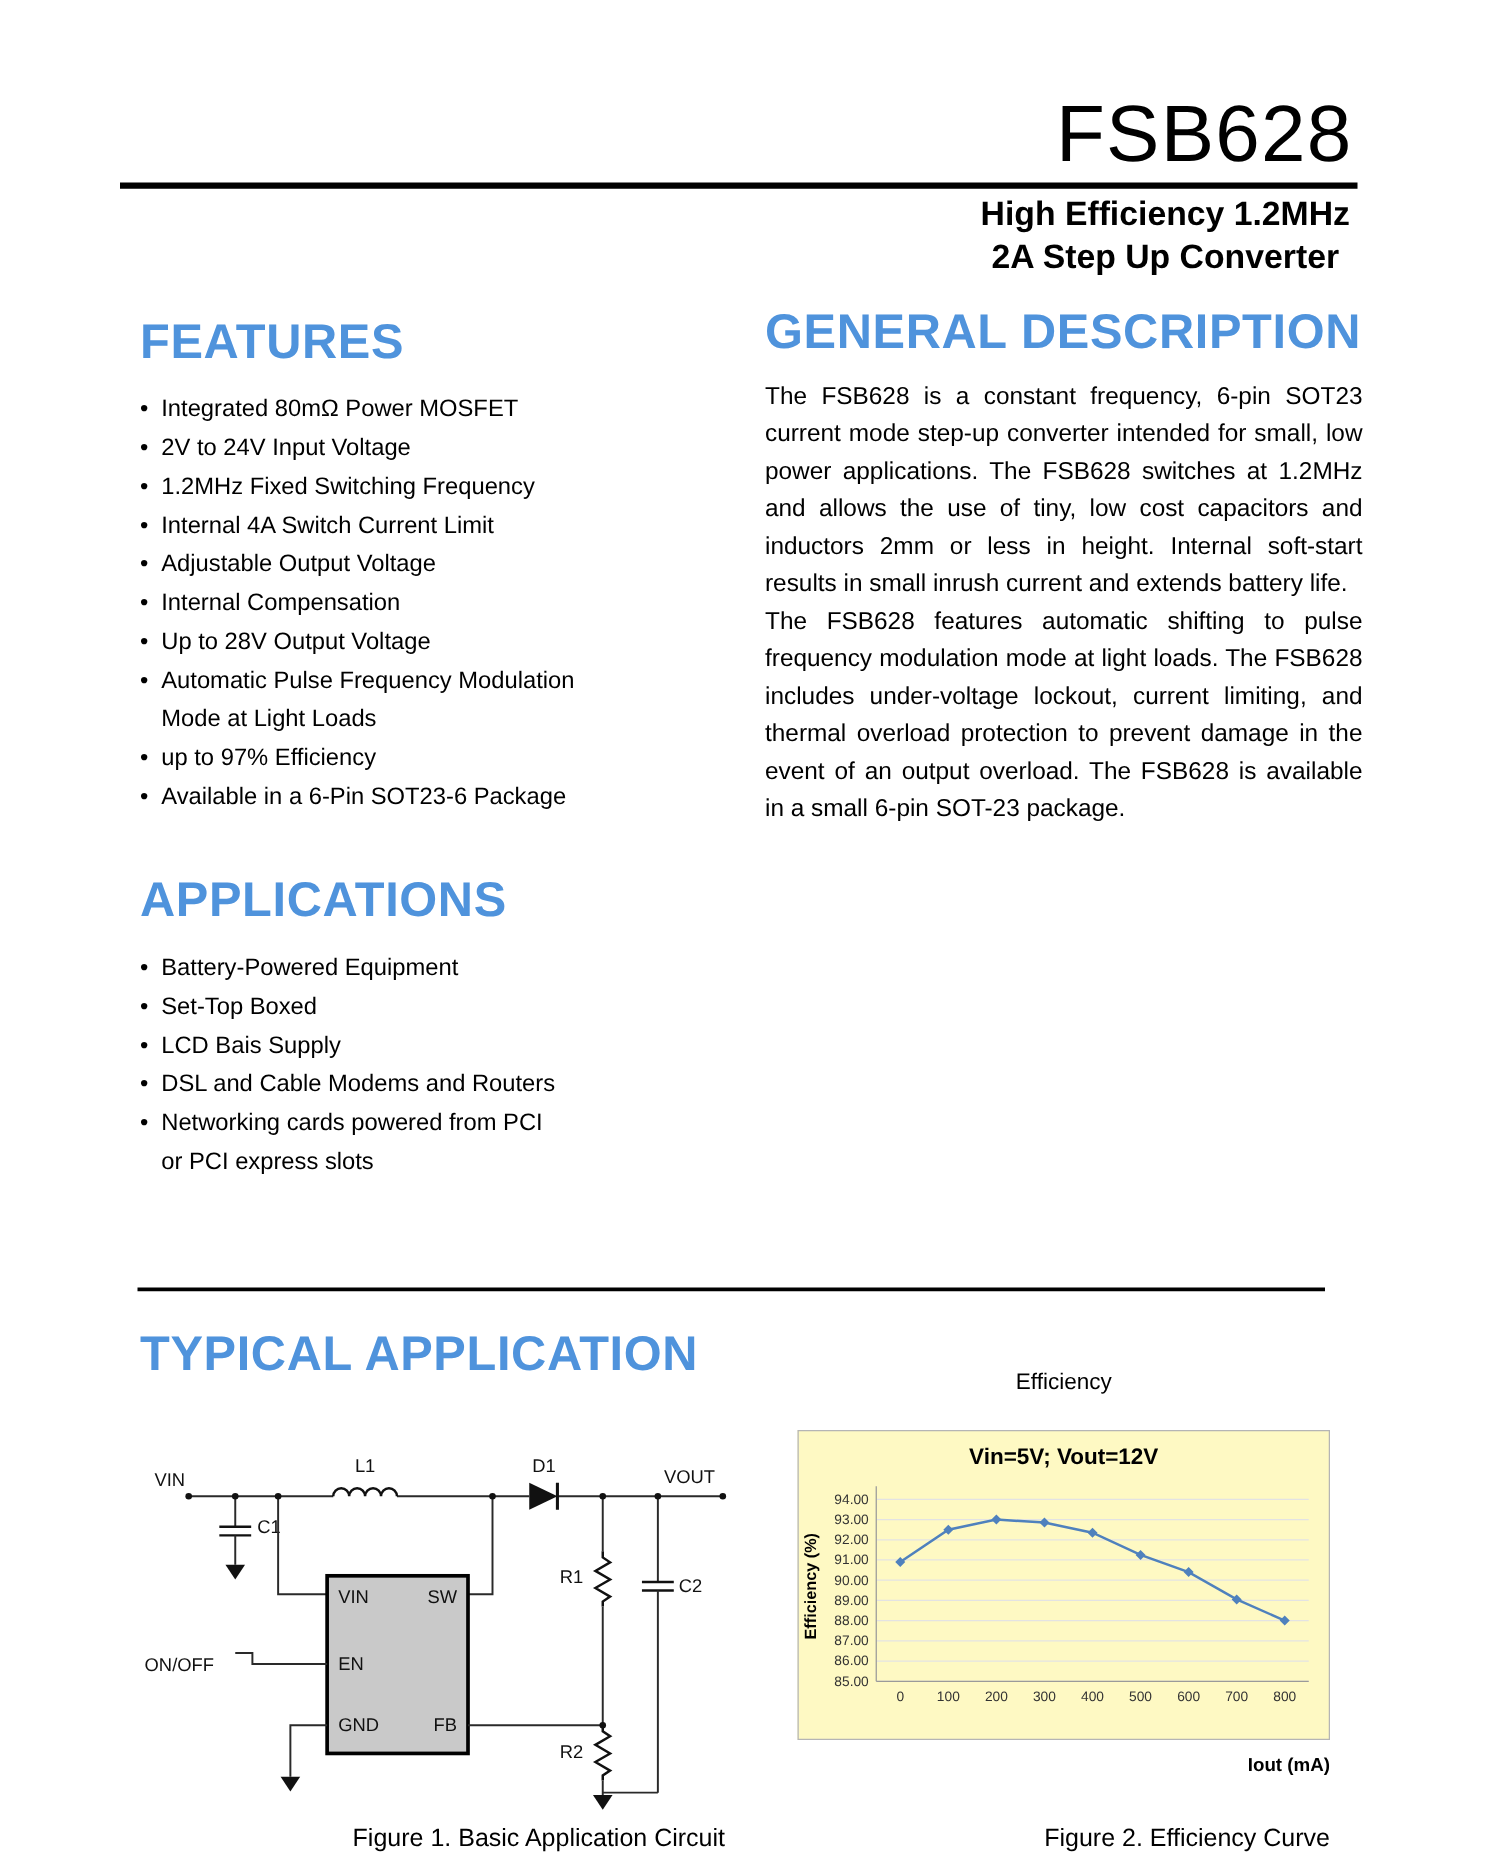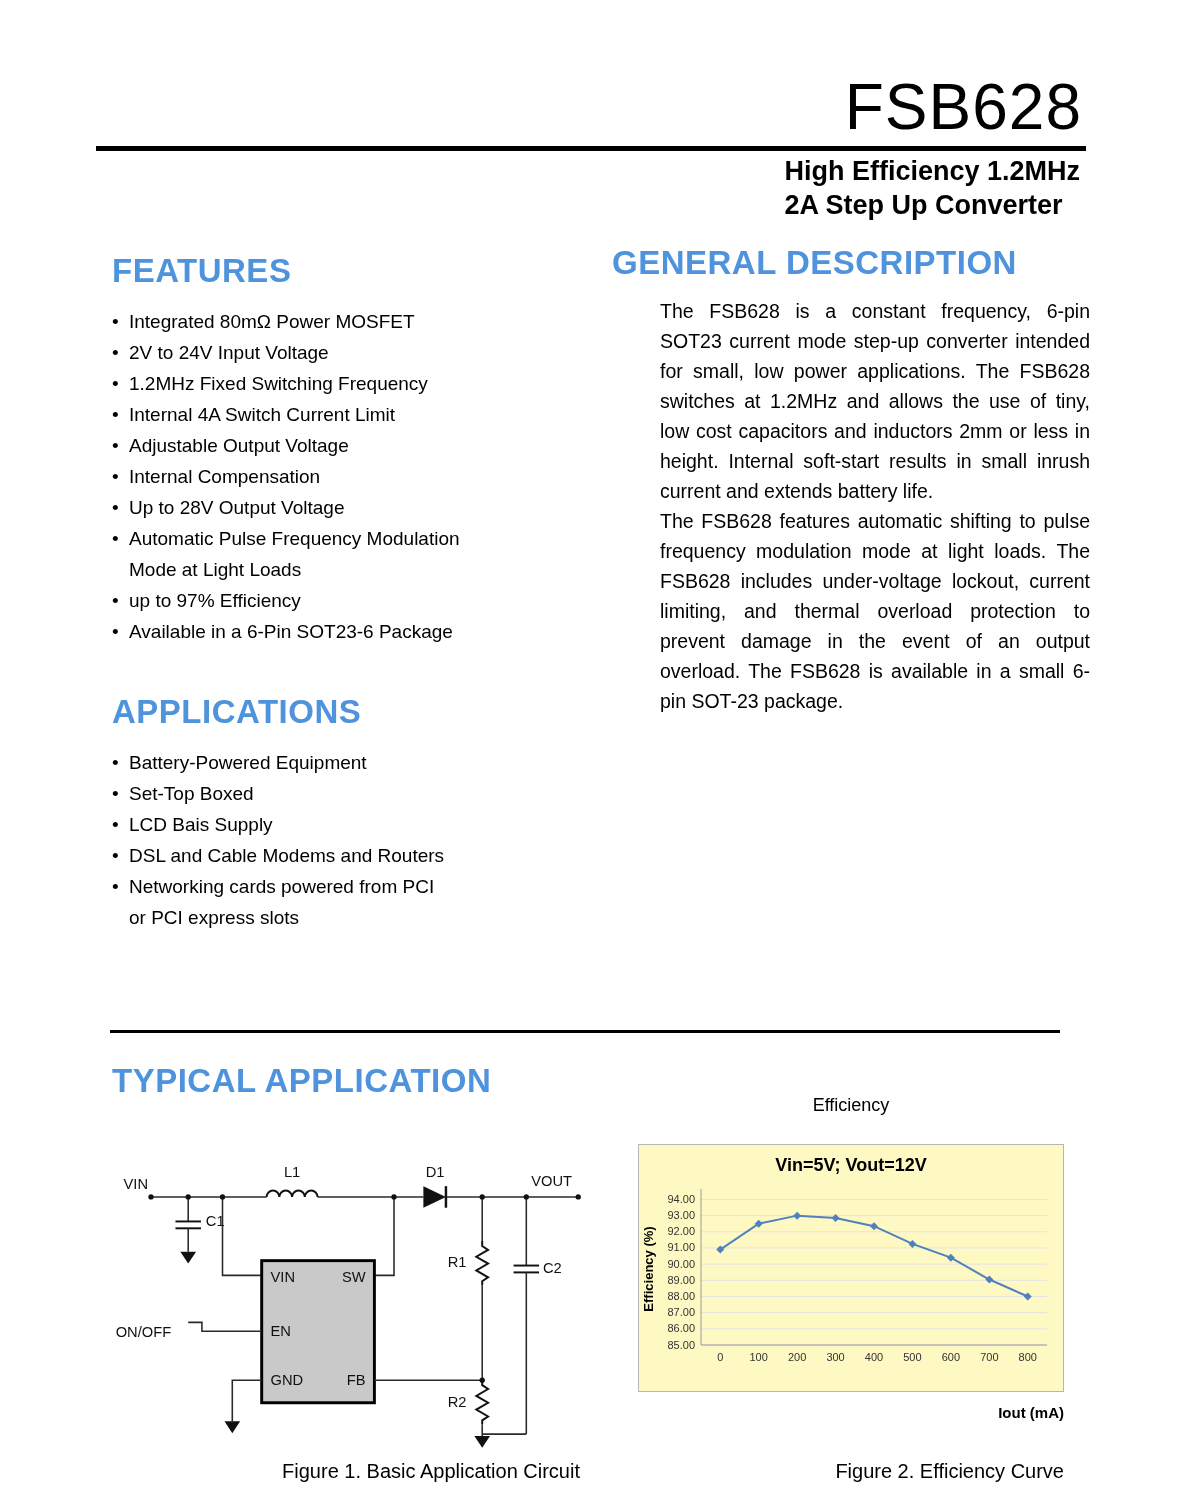--- a/index.html
+++ b/index.html
@@ -2,33 +2,33 @@
 <html style="--accent: #4f93dc;"><head>
 <meta charset="utf-8">
 <style>
   * { margin:0; padding:0; box-sizing:border-box; }
   html,body { background:#ffffff; }
   body { font-family:"Liberation Sans", sans-serif; color:#000; }
   .page { position:relative; width:1190px; height:1498px; background:#fff; overflow:hidden; }
 
   .part-number { position:absolute; top:70px; right:108px; font-size:64px; font-weight:400; letter-spacing:1px; }
   .title-rule { position:absolute; top:146px; left:96px; width:990px; height:5px; background:#000; }
-  .subtitle { position:absolute; top:154px; right:110px; text-align:left; font-size:27px; font-weight:bold; line-height:34px;margin-left:28px; }
-
-  h2.sec { color:var(--accent,#4f93dc); font-size:33px; font-weight:bold; letter-spacing:.5px; white-space:nowrap; }
+  .subtitle { position:absolute; top:154px; right:110px; text-align:center; font-size:27px; font-weight:bold; line-height:34px;margin-left:28px; }
+
+  h2.sec { color:var(--accent,#4f93dc); font-size:39px; font-weight:bold; letter-spacing:.5px; white-space:nowrap; }
 
   .col-left { position:absolute; left:112px; top:252px; width:405px; }
   .col-right { position:absolute; left:612px; top:244px; width:478px; }
 
   .bullet-list { margin-top:16px; }
   .bullet-row { display:flex; font-size:19px; line-height:31px; }
   .bullet-row .bullet { width:17px; flex:0 0 17px; }
   .apps-heading { margin-top:46px; }
 
-  .desc-wrap { margin-top:14px;margin-left:48px; }
+  .desc-wrap { margin-top:14px; }
   .desc-p { font-size:19.5px; line-height:30px; text-align:justify; }
 
   .mid-rule { position:absolute; top:1030px; left:110px; width:950px; height:3px; background:#000; }
   .typical-heading { position:absolute; left:112px; top:1062px; }
 
   .circuit-svg { position:absolute; left:100px; top:1125px; width:490px; height:335px; }
   .circuit-svg text { font-size:15px; fill:#111; }
   .circuit-svg .wire { stroke:#2a2a2a; stroke-width:1.6; fill:none; }
   .circuit-svg .comp { stroke:#111; stroke-width:2; fill:none; }
 

